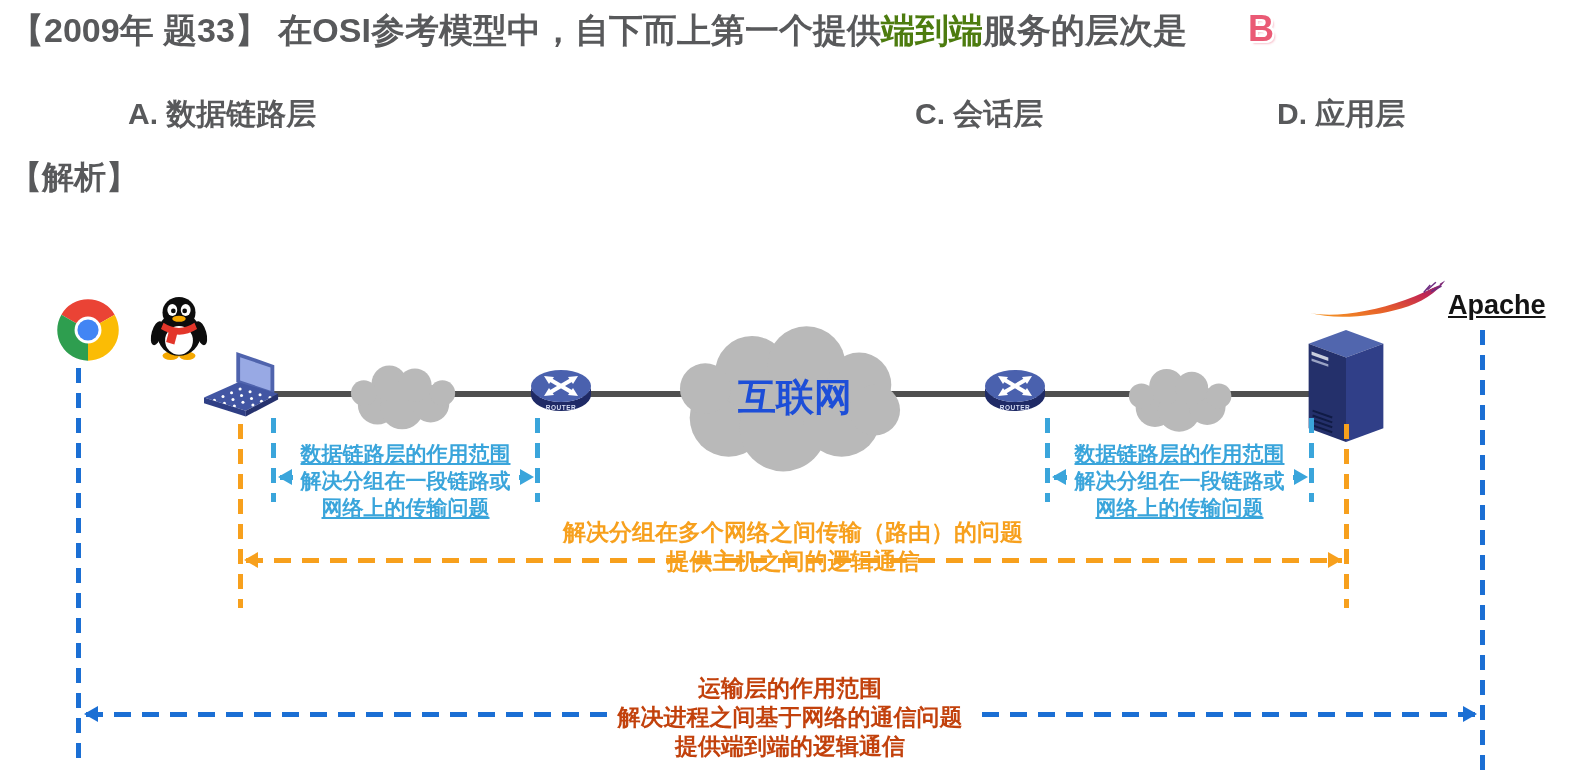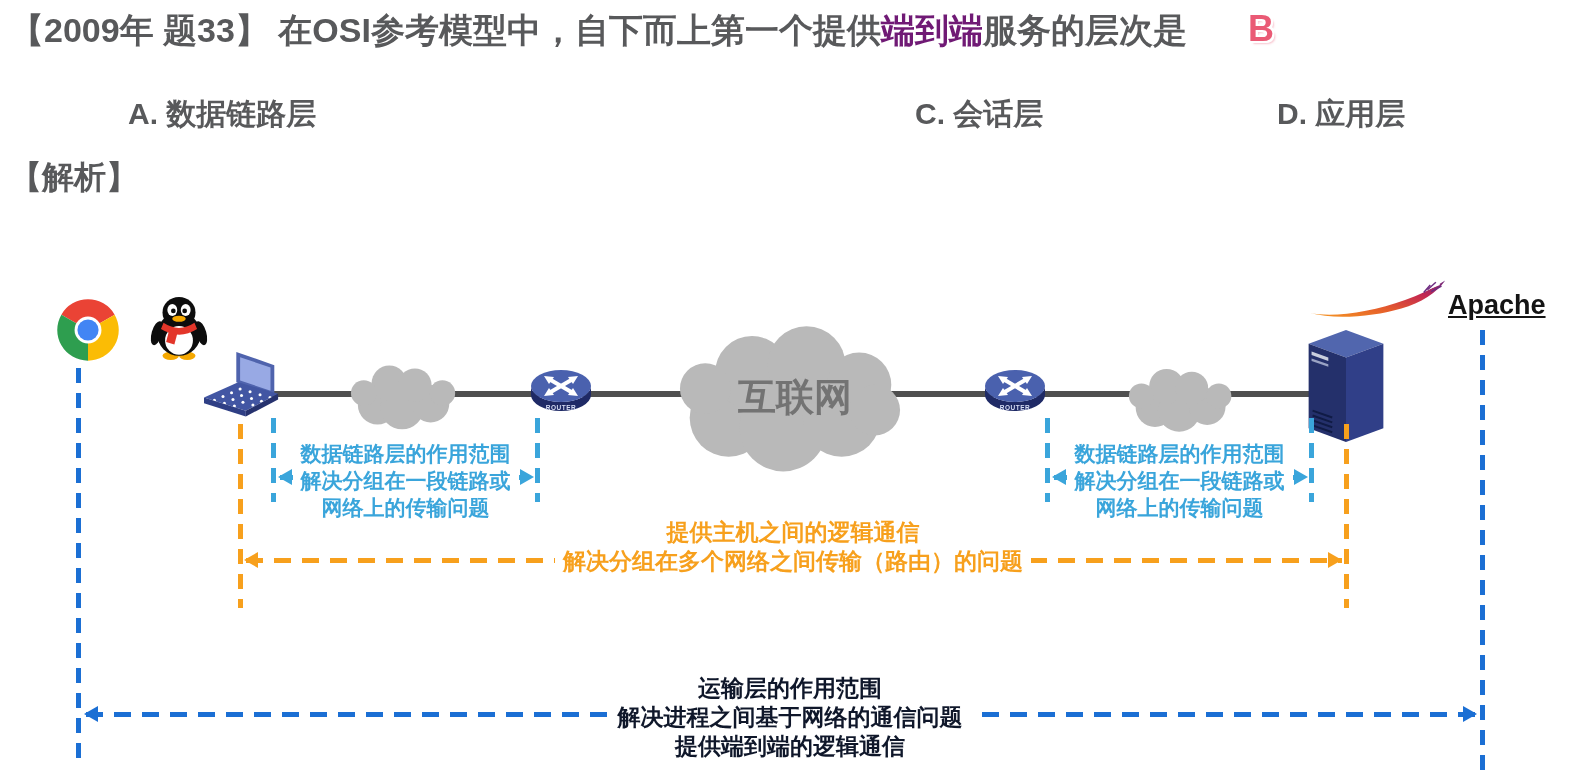--- a/index.html
+++ b/index.html
@@ -1,51 +1,51 @@
 <!DOCTYPE html>
 <html><head>
 <meta charset="utf-8">
 <style>
   html,body{margin:0;padding:0;background:#fff;}
   .stage{position:relative;width:1596px;height:776px;background:#fff;overflow:hidden;
          font-family:"Liberation Sans",sans-serif;font-weight:bold;color:#58595b;}
   
   .title{position:absolute;left:10px;top:8px;font-size:34px;white-space:nowrap;}
-  .title .hl{color:#701a75;}
+  .title .hl{color:#4d7c0f;}
   .answer{position:absolute;left:1248px;top:8px;font-size:36px;color:#ea5a75;
           text-shadow:-2px 0 #fff,2px 0 #fff,0 -2px #fff,0 2px #fff,
                       -2px -2px #fff,2px 2px #fff,-2px 2px #fff,2px -2px #fff,
                       3px 3px 2px rgba(234,90,117,.35);}
   .opt{position:absolute;top:94px;font-size:30px;white-space:nowrap;margin-left:40px;}
   .opt-a{left:88px}.opt-b{left:512px}.opt-c{left:875px}.opt-d{left:1237px}
   .ana-label{position:absolute;left:10px;top:156px;font-size:32px;}
   .ana-text{position:absolute;left:75px;top:214px;font-size:29px;letter-spacing:.5px;white-space:nowrap;}
   
   .backbone{position:absolute;left:260px;top:391px;width:1052px;height:6px;background:#4f4f4f;z-index:1;}
   .node{position:absolute;z-index:2;}
   .inet-label{position:absolute;left:728px;top:372px;width:134px;text-align:center;
-              font-size:38px;color:#737373;z-index:3;}
+              font-size:38px;color:#1d4ed8;z-index:3;}
   
   .vd{position:absolute;width:5px;z-index:3;
       background:repeating-linear-gradient(to bottom,currentColor 0 15px,transparent 15px 25px);}
   .hd{position:absolute;height:5px;z-index:3;
       background:repeating-linear-gradient(to right,currentColor 0 17px,transparent 17px 28px);}
   .c-lb{color:#3aa5db}.c-or{color:#f7a01d}.c-db{color:#1b6fd4}
   .ah{position:absolute;width:0;height:0;border-style:solid;z-index:4;}
   .ah-l{border-width:8px 14px 8px 0;border-color:transparent currentColor transparent transparent;}
   .ah-r{border-width:8px 0 8px 14px;border-color:transparent transparent transparent currentColor;}
   
   .ann{position:absolute;text-align:center;z-index:5;}
   .ann div{white-space:nowrap;}
   .ann .mask{background:#fff;padding:0 8px;display:inline-block;}
-  .ann-dl{width:275px;top:440px;font-size:21px;line-height:27px;color:#3aa5db;}
+  .ann-dl{width:275px;top:440px;font-size:21px;line-height:27px;color:#3aa5db;text-decoration:underline;}
   .ann-dl-left{left:268px;}
   .ann-dl-right{left:1042px;}
   .ann-net{left:343px;width:900px;top:518px;font-size:23px;line-height:29px;color:#f7a01d;}
-  .ann-tr{left:240px;width:1100px;top:674px;font-size:23px;line-height:29px;color:#0f172a;}
+  .ann-tr{left:240px;width:1100px;top:674px;font-size:23px;line-height:29px;color:#c2410c;}
   .apache-label{position:absolute;left:1448px;top:290px;font-size:27px;color:#141414;z-index:3;text-decoration:underline;}
   svg text{font-family:"Liberation Sans",sans-serif;}
 </style>
 </head>
 <body>
 
 <div class="stage">
 
   <div class="title"><span>【2009年 题33】 在OSI参考模型中，自下而上第一个提供</span><span class="hl">端到端</span><span>服务的层次是</span></div>
   <div class="answer">B</div>
@@ -242,22 +242,22 @@
     <div>网络上的传输问题</div>
   </div>
 
   <div class="ann ann-dl ann-dl-right">
     <div>数据链路层的作用范围</div>
     <div><span class="mask">解决分组在一段链路或</span></div>
     <div>网络上的传输问题</div>
   </div>
 
   <div class="ann ann-net">
+    <div><span class="mask">解决分组在多个网络之间传输（路由）的问题</span></div>
     <div>提供主机之间的逻辑通信</div>
-    <div><span class="mask">解决分组在多个网络之间传输（路由）的问题</span></div>
   </div>
 
   <div class="ann ann-tr">
     <div>运输层的作用范围</div>
     <div><span class="mask">解决进程之间基于网络的通信问题</span></div>
     <div>提供端到端的逻辑通信</div>
   </div>
 
 </div>
 

